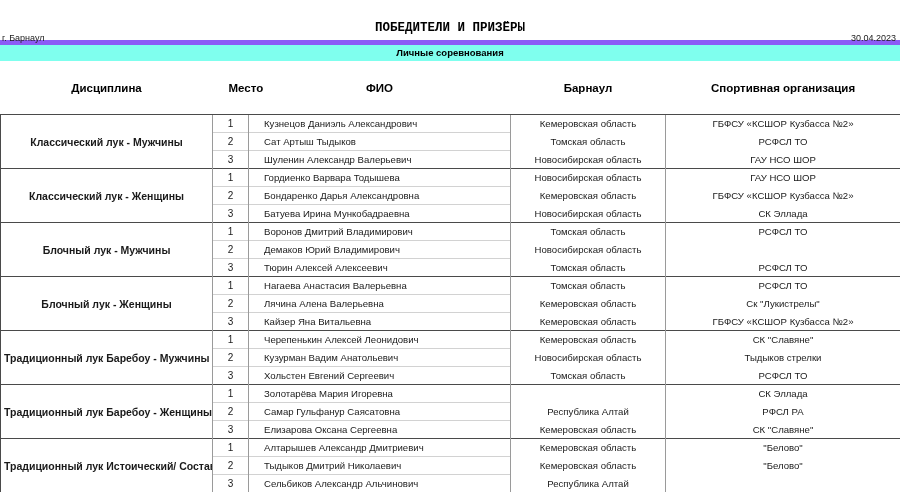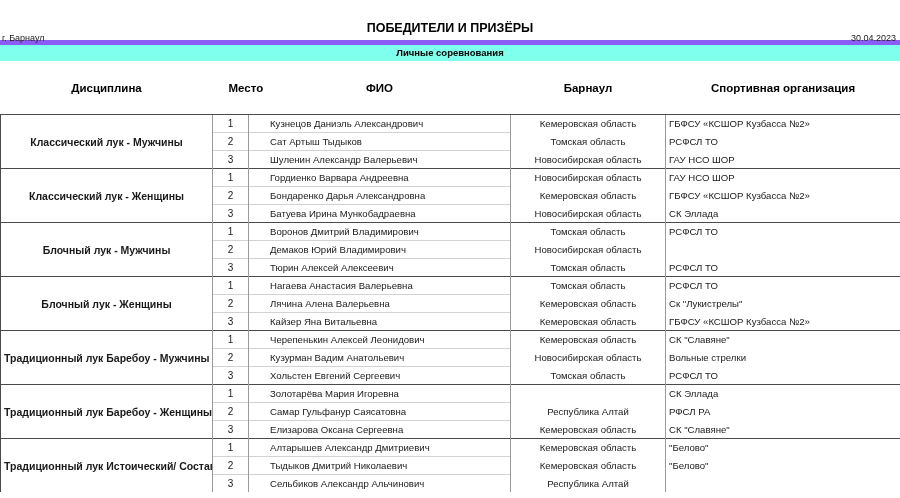--- a/index.html
+++ b/index.html
@@ -31,20 +31,21 @@
     position: relative;
     height: 22px;
     margin-top: 18px;
   }
   .subheader .center-title {
     text-align: center;
     font-weight: bold;
     font-size: 12.5px;
     color: #000;
     line-height: 20px;
+    font-family: Liberation Mono, monospace;
   }
   .subheader .city {
     position: absolute;
     left: 2px;
     bottom: -3px;
     font-size: 9px;
     color: #222;
   }
   .subheader .date {
     position: absolute;
@@ -105,29 +106,29 @@
     border-left: 1.4px solid #4a4a4a;
     line-height: 12px;
     font-weight: bold;
   }
   tbody td.place {
     text-align: center;
     font-size: 10px;
   }
   tbody td.fio {
     text-align: left;
-    padding-left: 21px;
+    padding-left: 15px;
     font-size: 9.6px;
   }
   tbody td.reg {
     text-align: center;
     font-size: 9.6px;
   }
   tbody td.org {
-    text-align: left;
+    text-align: center;
     font-size: 9.6px;
     border-right: 1.4px solid #4a4a4a;
   }
 
   
   tbody tr.group-start > td {
     border-top: 1.6px solid #4a4a4a;
   }
   tbody tr.row-mid > td.fio,
   tbody tr.row-mid > td.place {
@@ -193,21 +194,21 @@
         </tr>
         <tr class="row-mid">
           <td class="place">3</td>
           <td class="fio">Шуленин Александр Валерьевич</td>
           <td class="reg">Новосибирская область</td>
           <td class="org">ГАУ НСО ШОР</td>
         </tr>
         <tr class="group-start">
           <td class="disc" rowspan="3">Классический лук - Женщины</td>
           <td class="place">1</td>
-          <td class="fio">Гордиенко Варвара Андреевна</td>
+          <td class="fio">Гордиенко Варвара Тодышева</td>
           <td class="reg">Новосибирская область</td>
           <td class="org">ГАУ НСО ШОР</td>
         </tr>
         <tr class="row-mid">
           <td class="place">2</td>
           <td class="fio">Бондаренко Дарья Александровна</td>
           <td class="reg">Кемеровская область</td>
           <td class="org">ГБФСУ «КСШОР Кузбасса №2»</td>
         </tr>
         <tr class="row-mid">
@@ -258,21 +259,21 @@
           <td class="disc" rowspan="3">Традиционный лук Баребоу - Мужчины</td>
           <td class="place">1</td>
           <td class="fio">Черепенькин Алексей  Леонидович</td>
           <td class="reg">Кемеровская область</td>
           <td class="org">СК "Славяне"</td>
         </tr>
         <tr class="row-mid">
           <td class="place">2</td>
           <td class="fio">Кузурман Вадим Анатольевич</td>
           <td class="reg">Новосибирская область</td>
-          <td class="org">Вольные стрелки</td>
+          <td class="org">Тыдыков стрелки</td>
         </tr>
         <tr class="row-mid">
           <td class="place">3</td>
           <td class="fio">Хольстен Евгений Сергеевич</td>
           <td class="reg">Томская область</td>
           <td class="org">РСФСЛ ТО</td>
         </tr>
         <tr class="group-start">
           <td class="disc" rowspan="3">Традиционный лук Баребоу - Женщины</td>
           <td class="place">1</td>

